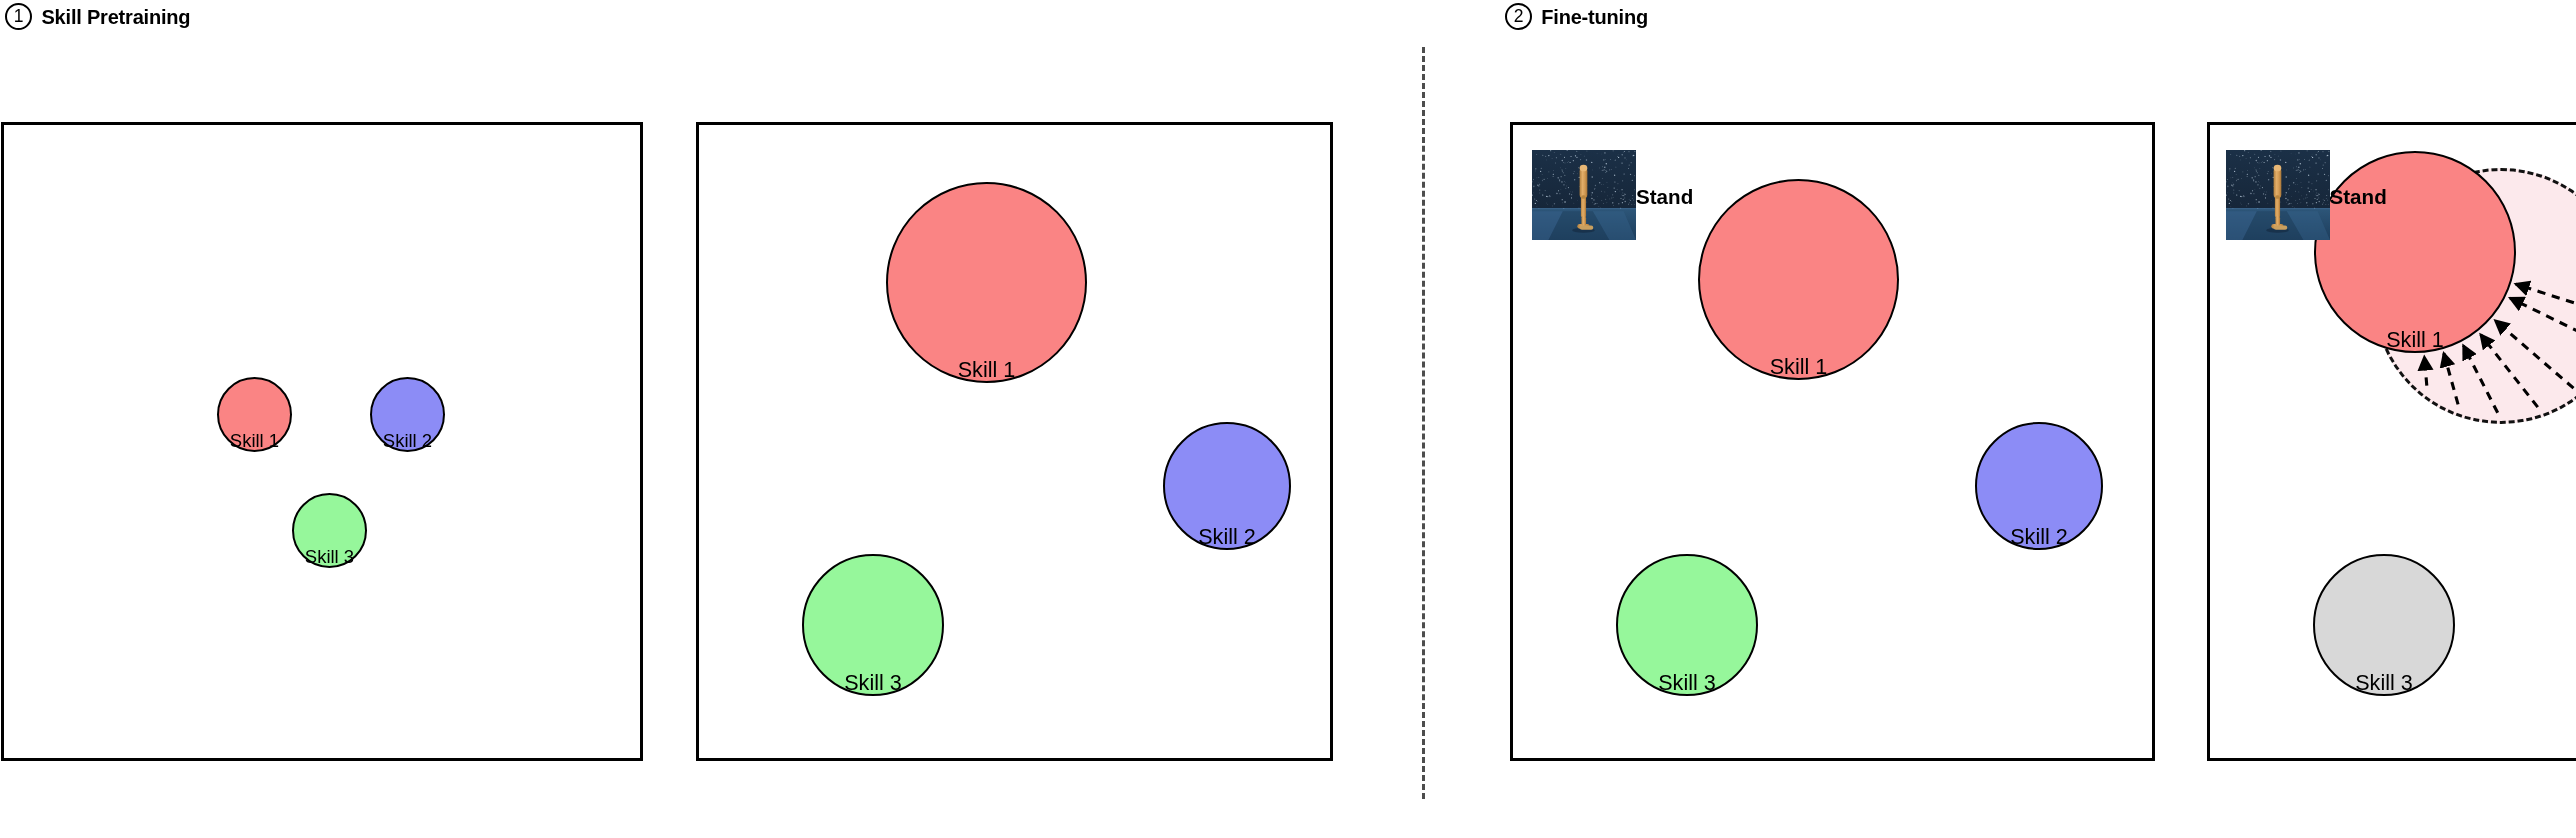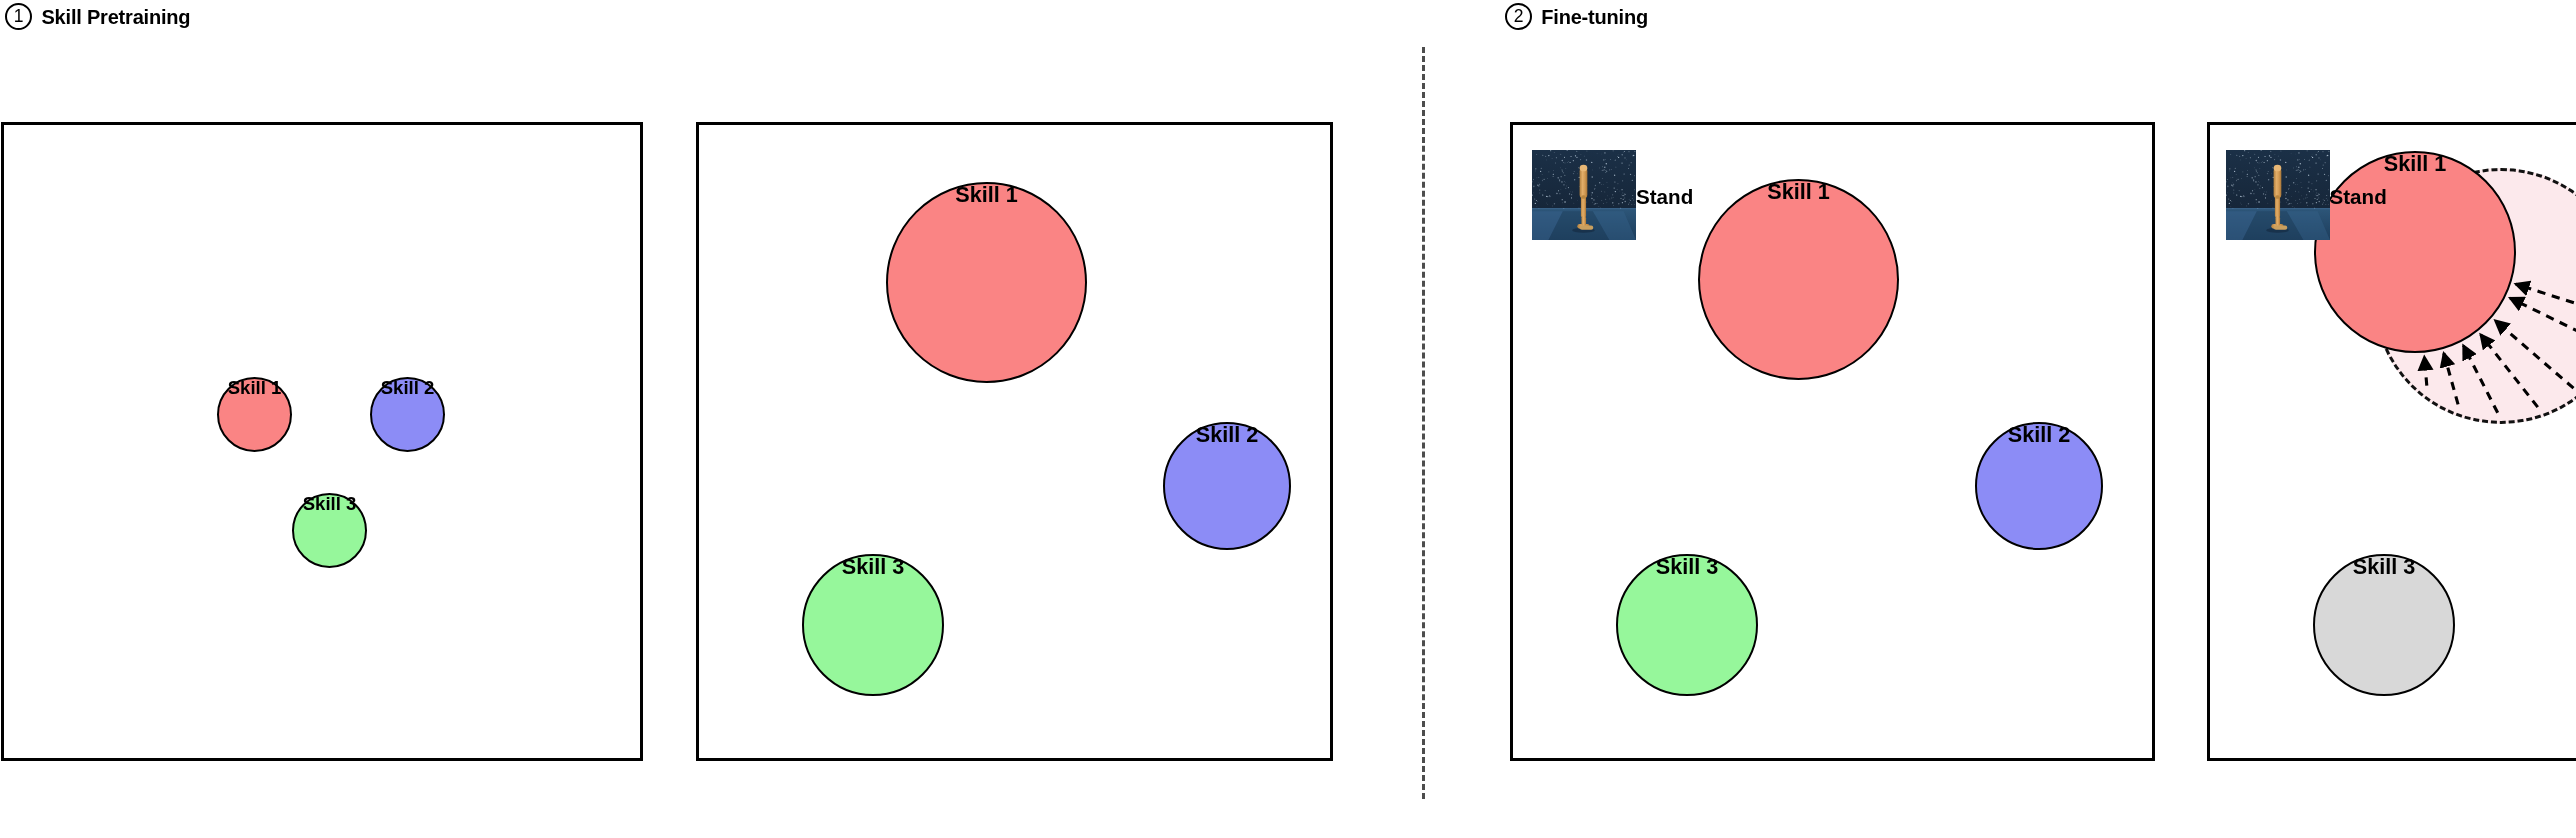--- a/index.html
+++ b/index.html
@@ -40,22 +40,22 @@
     box-sizing:border-box;overflow:hidden;
   }
   #panel-1{left:1px;top:122px;width:642px;height:639px;}
   #panel-2{left:696px;top:122px;width:637px;height:639px;}
   #panel-3{left:1510px;top:122px;width:645px;height:639px;}
   #panel-4{left:2207px;top:122px;width:638px;height:639px;}
 
   
   .skill{
     position:absolute;border-radius:50%;border:2.1px solid #000;
-    box-sizing:border-box;display:flex;align-items:flex-start;justify-content:center;
-    color:#000;font-weight:bold;line-height:1;white-space:nowrap;
+    box-sizing:border-box;display:flex;align-items:flex-end;justify-content:center;
+    color:#000;font-weight:normal;line-height:1;white-space:nowrap;
   }
   .skill .lbl{pointer-events:none;}
 
   
   .expansion{
     position:absolute;border-radius:50%;
     border:3.6px dashed #111;box-sizing:border-box;
   }
 
   

